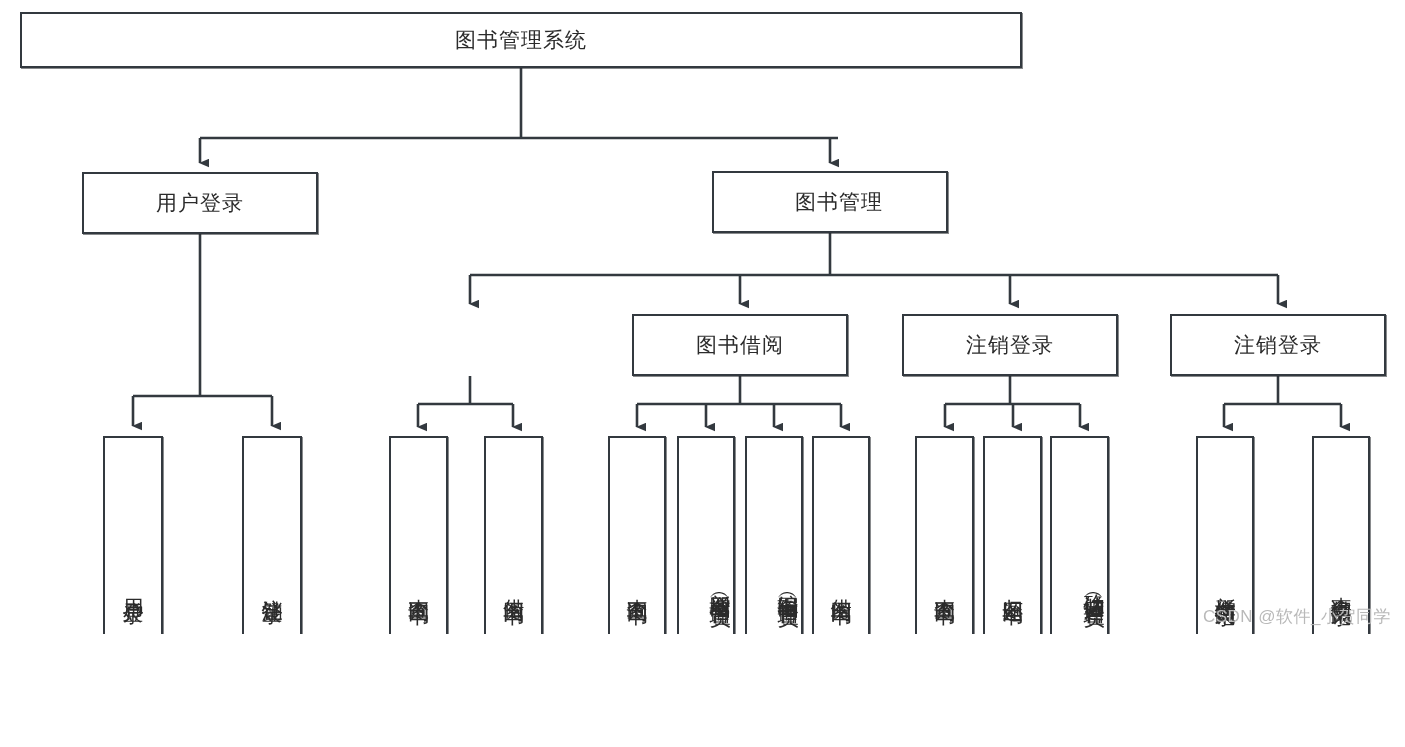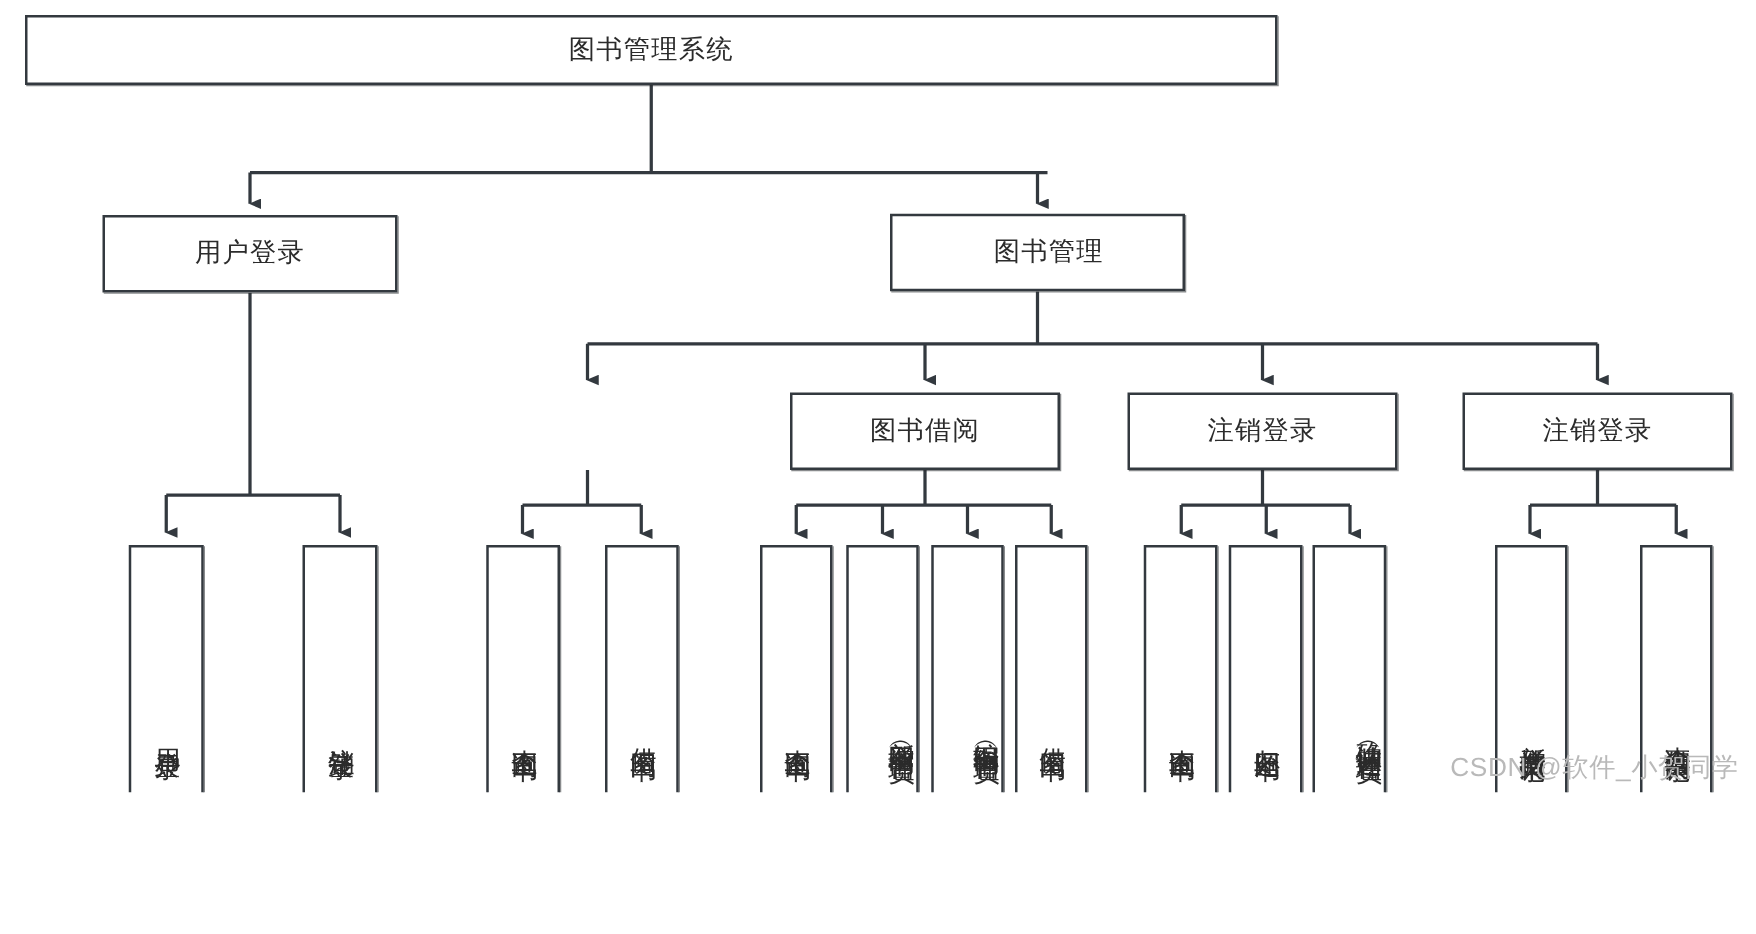--- a/index.html
+++ b/index.html
@@ -63,21 +63,21 @@
   .node.vert.tall-text {
     align-items: flex-start;
   }
   .node.vert.mid-text {
     align-items: center;
   }
   #watermark {
     position: absolute;
     right: 14px;
     bottom: 6px;
-    font-size: 21px;
+    font-size: 17px;
     color: #b9b9b9;
     white-space: nowrap;
     z-index: 5;
     letter-spacing: 0.5px;
   }
 </style>
 </head>
 <body>
 
 <div id="diagram-root">

